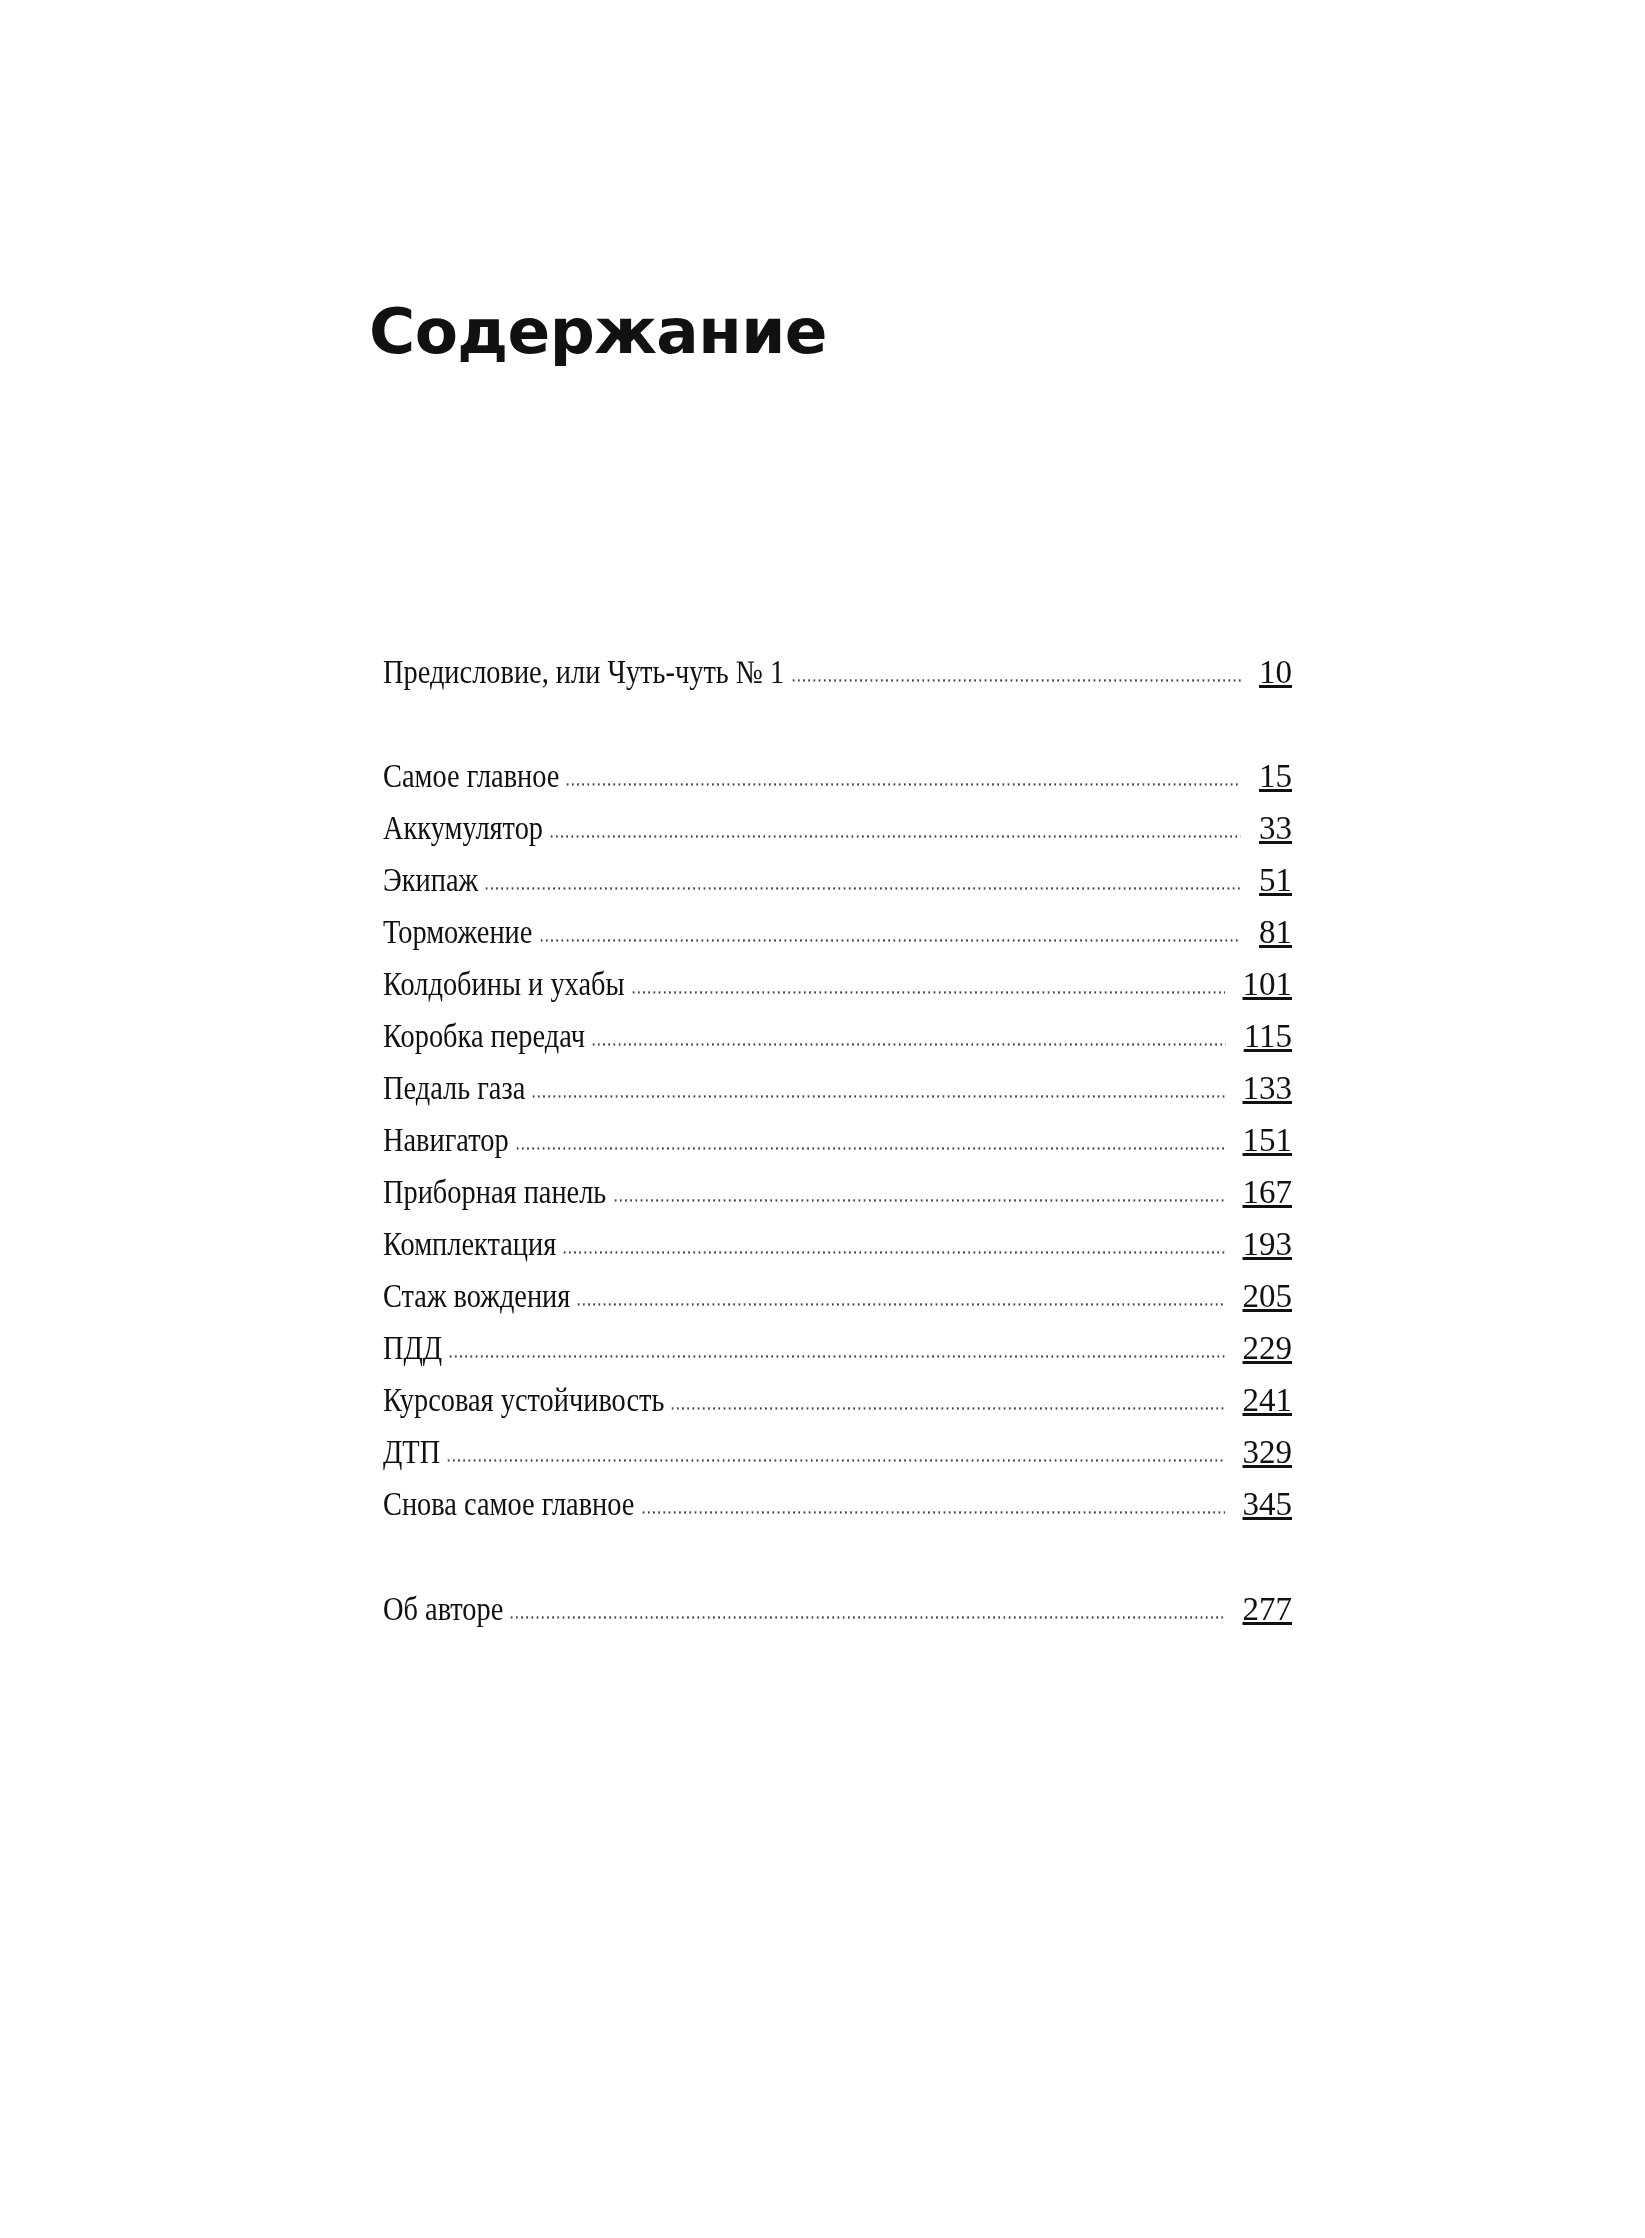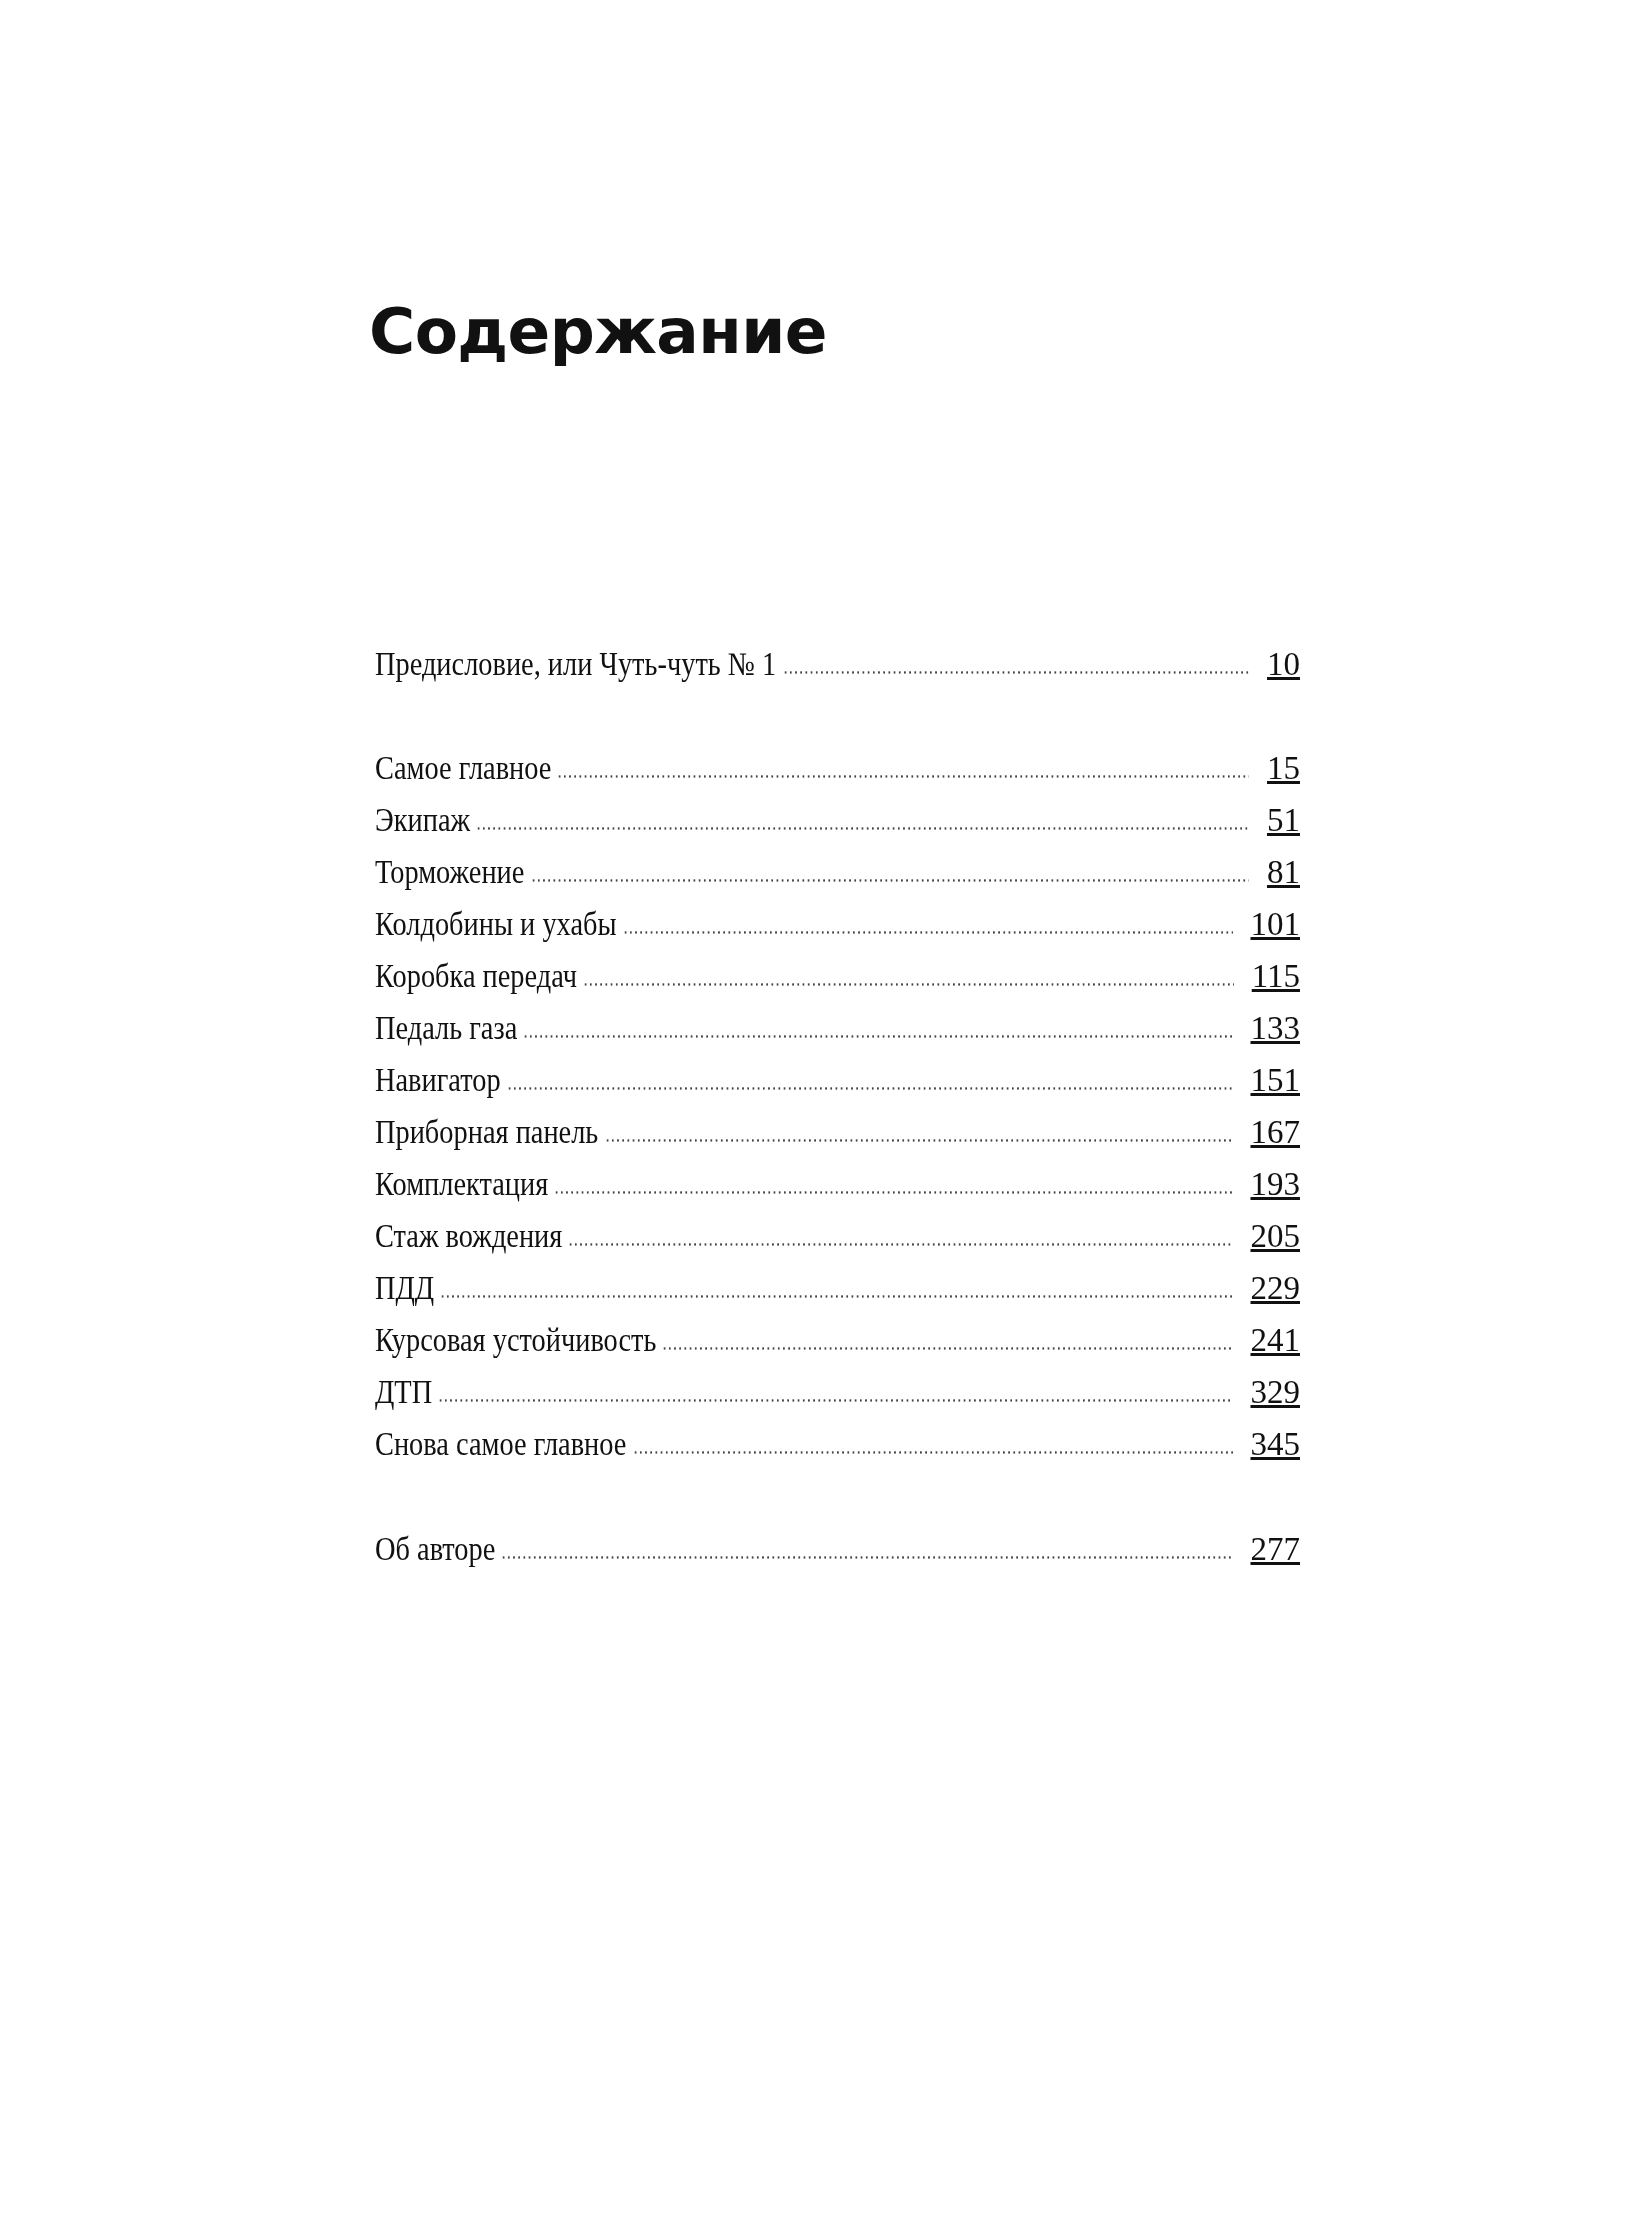--- a/index.html
+++ b/index.html
@@ -35,21 +35,21 @@
     .toc {
       position: absolute;
       left: 354px;
       top: 634px;
       width: 933px;
       font-family: "Liberation Serif", serif;
       font-size: 33px;
       color: #111111;
     }
     .toc-group {
-      margin: 4px;
+      margin: 12px;
       padding: 0;
     }
     .toc-group.g-intro { margin-bottom: 52px; }
     .toc-group.g-main  { margin-bottom: 53px; }
     .toc-row {
       display: flex;
       align-items: baseline;
       height: 52px;
       line-height: 52px;
     }
@@ -91,20 +91,25 @@
         <span class="toc-leader"></span>
         <span class="toc-page">10</span>
       </div>
     </div>
 
     <div class="toc-group g-main">
       <div class="toc-row">
           <span class="toc-title" style="margin-right: -29px;">Самое главное</span>
           <span class="toc-leader"></span>
           <span class="toc-page">15</span>
+        </div>
+      <div class="toc-row">
+          <span class="toc-title" style="margin-right: -25.6px;">Аккумулятор</span>
+          <span class="toc-leader"></span>
+          <span class="toc-page">33</span>
         </div>
       <div class="toc-row">
           <span class="toc-title" style="margin-right: -15.4px;">Экипаж</span>
           <span class="toc-leader"></span>
           <span class="toc-page">51</span>
         </div>
       <div class="toc-row">
           <span class="toc-title" style="margin-right: -24px;">Торможение</span>
           <span class="toc-leader"></span>
           <span class="toc-page">81</span>

